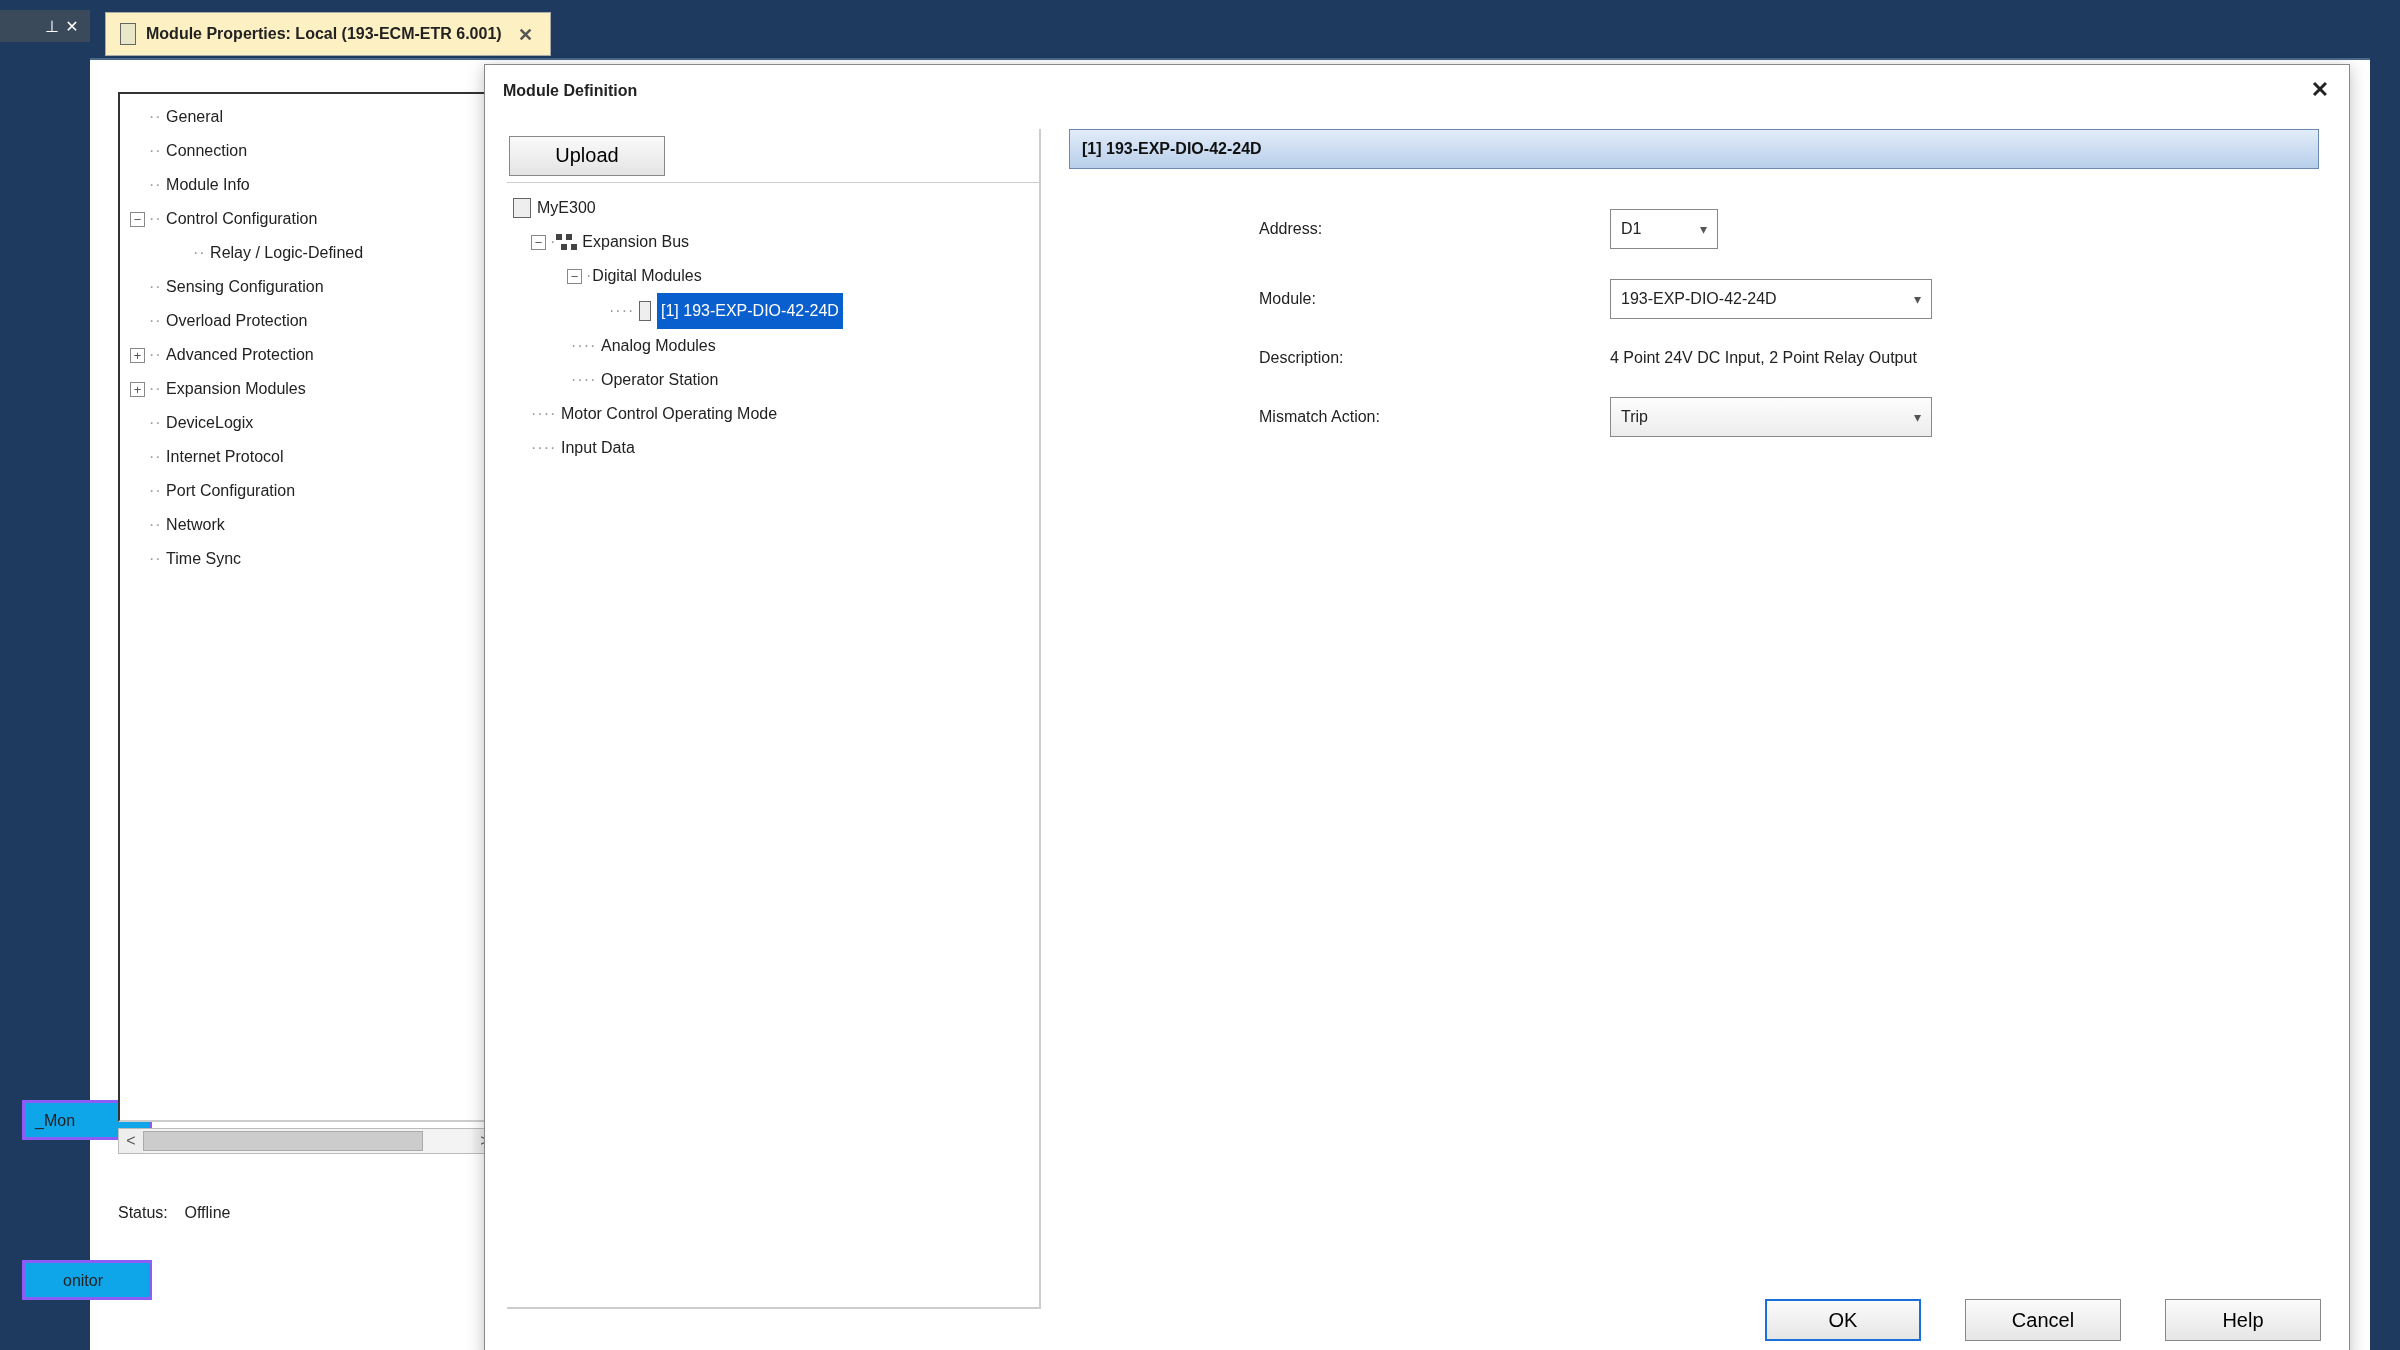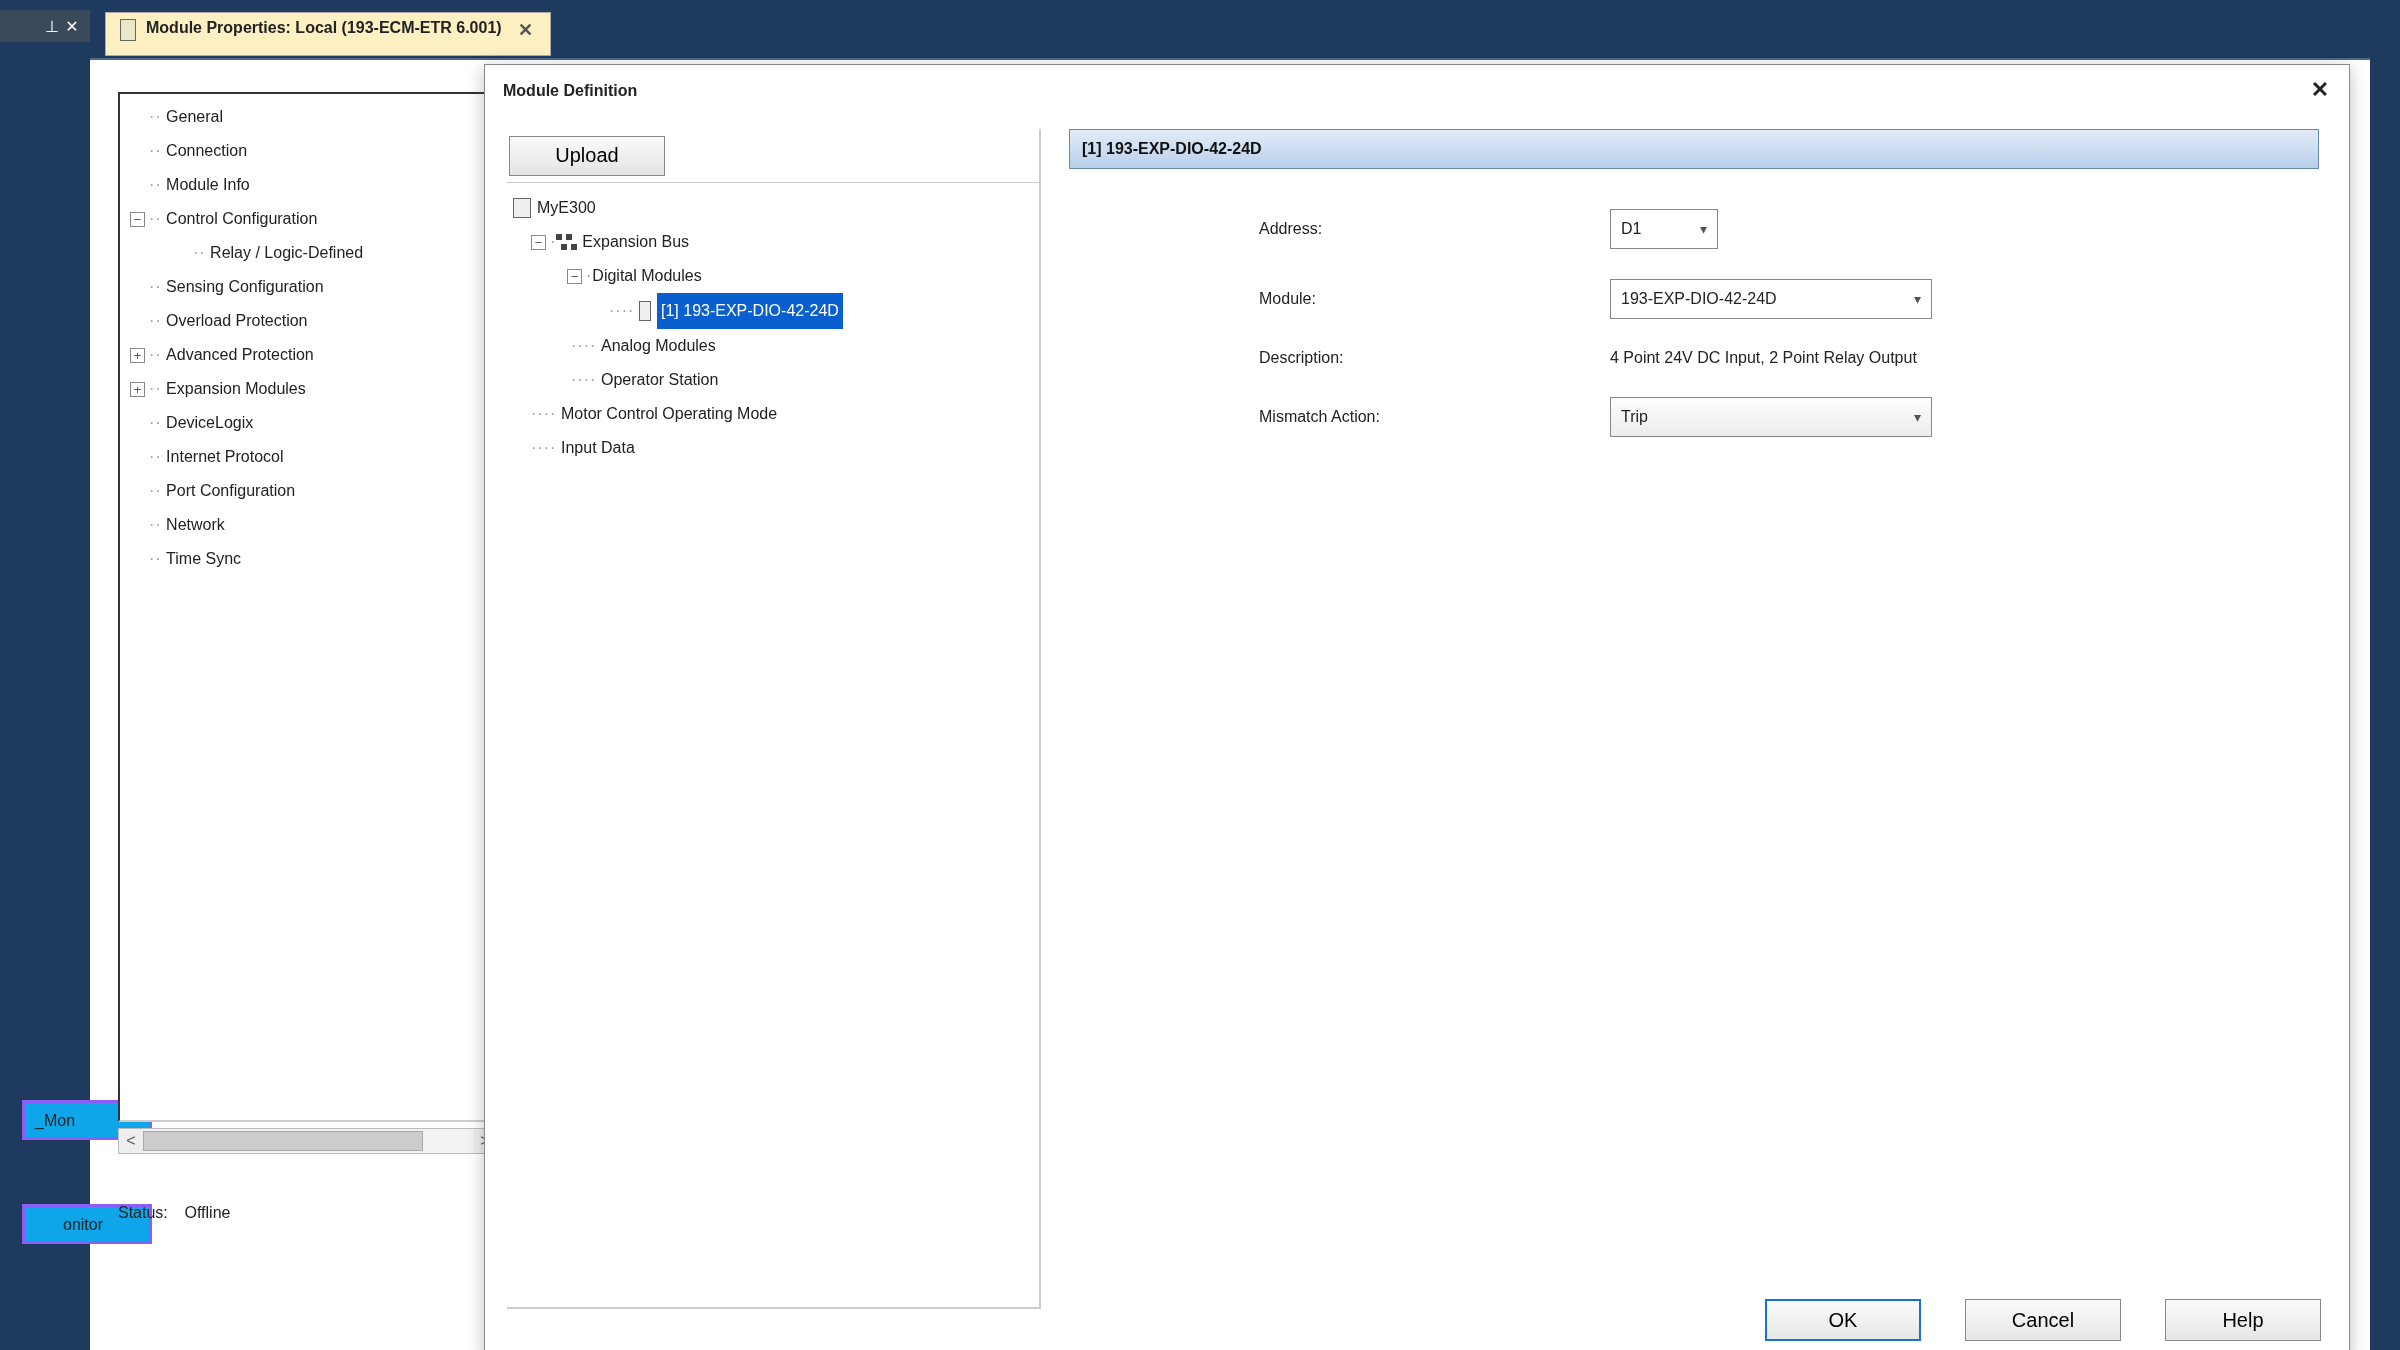--- a/index.html
+++ b/index.html
@@ -16,21 +16,21 @@
   .workspace .pin, .workspace .x {
     width: 20px; text-align: center; color: #fff; cursor: pointer;
   }
   
   .tab-strip {
     position: absolute;
     left: 105px; top: 12px;
     height: 52px;
   }
   .document-tab {
-    display: inline-flex; 
+    display: inline-flex; align-items: center;
     background: #fdf0c2;
     border: 1px solid #aaa;
     padding: 6px 14px;
     height: 44px;
     font-size: 20px;
     font-weight: 600;
     color: #222;
   }
   .document-tab .tab-icon {
     width: 16px; height: 22px;
@@ -297,21 +297,21 @@
     <span class="tab-icon"></span>
     <span>Module Properties: Local (193-ECM-ETR 6.001)</span>
     <span class="close-x">✕</span>
   </div>
 </div>
 
 <div class="main-area">
 
   <div class="side-tabs">
     <div class="vt"><span>_Mon</span></div>
-    <div class="vt" style="margin-top:64px;padding-left:38px;"><span>onitor</span></div>
+    <div class="vt" style="margin-top:120px;padding-left:38px;"><span>onitor</span></div>
   </div>
 
   <div class="left-pane-clip">
     <div class="left-pane">
       <div class="nav-tree" id="nav-tree">
           <div class="row" style="padding-left: 10px;"><span class="spacer"></span><span class="dots">··</span>&nbsp;<span>General</span></div>
           <div class="row" style="padding-left: 10px;"><span class="spacer"></span><span class="dots">··</span>&nbsp;<span>Connection</span></div>
           <div class="row" style="padding-left: 10px;"><span class="spacer"></span><span class="dots">··</span>&nbsp;<span>Module Info</span></div>
           <div class="row" style="padding-left: 10px;"><span class="toggle">−</span><span class="dots">··</span>&nbsp;<span>Control Configuration</span></div>
           <div class="row" style="padding-left: 54px;"><span class="spacer"></span><span class="dots">··</span>&nbsp;<span>Relay / Logic-Defined</span></div>

